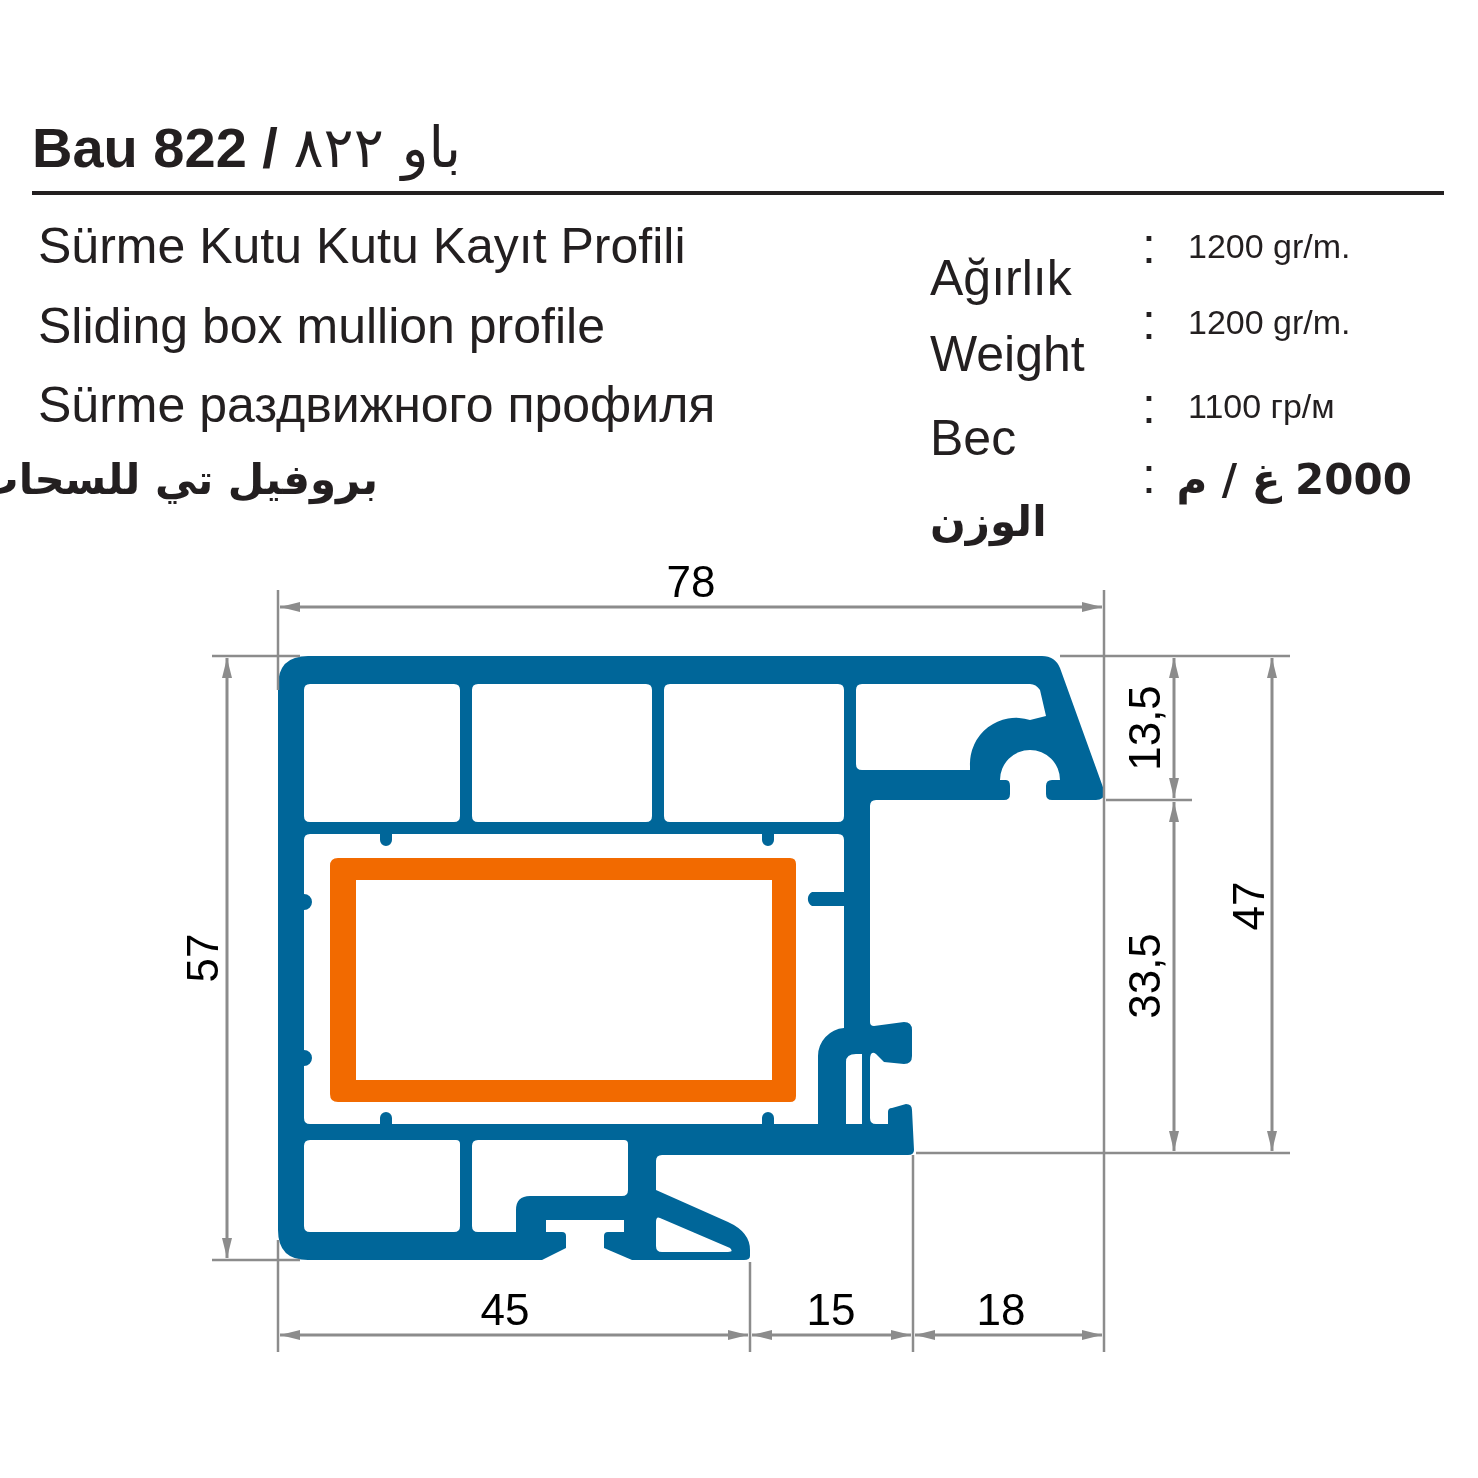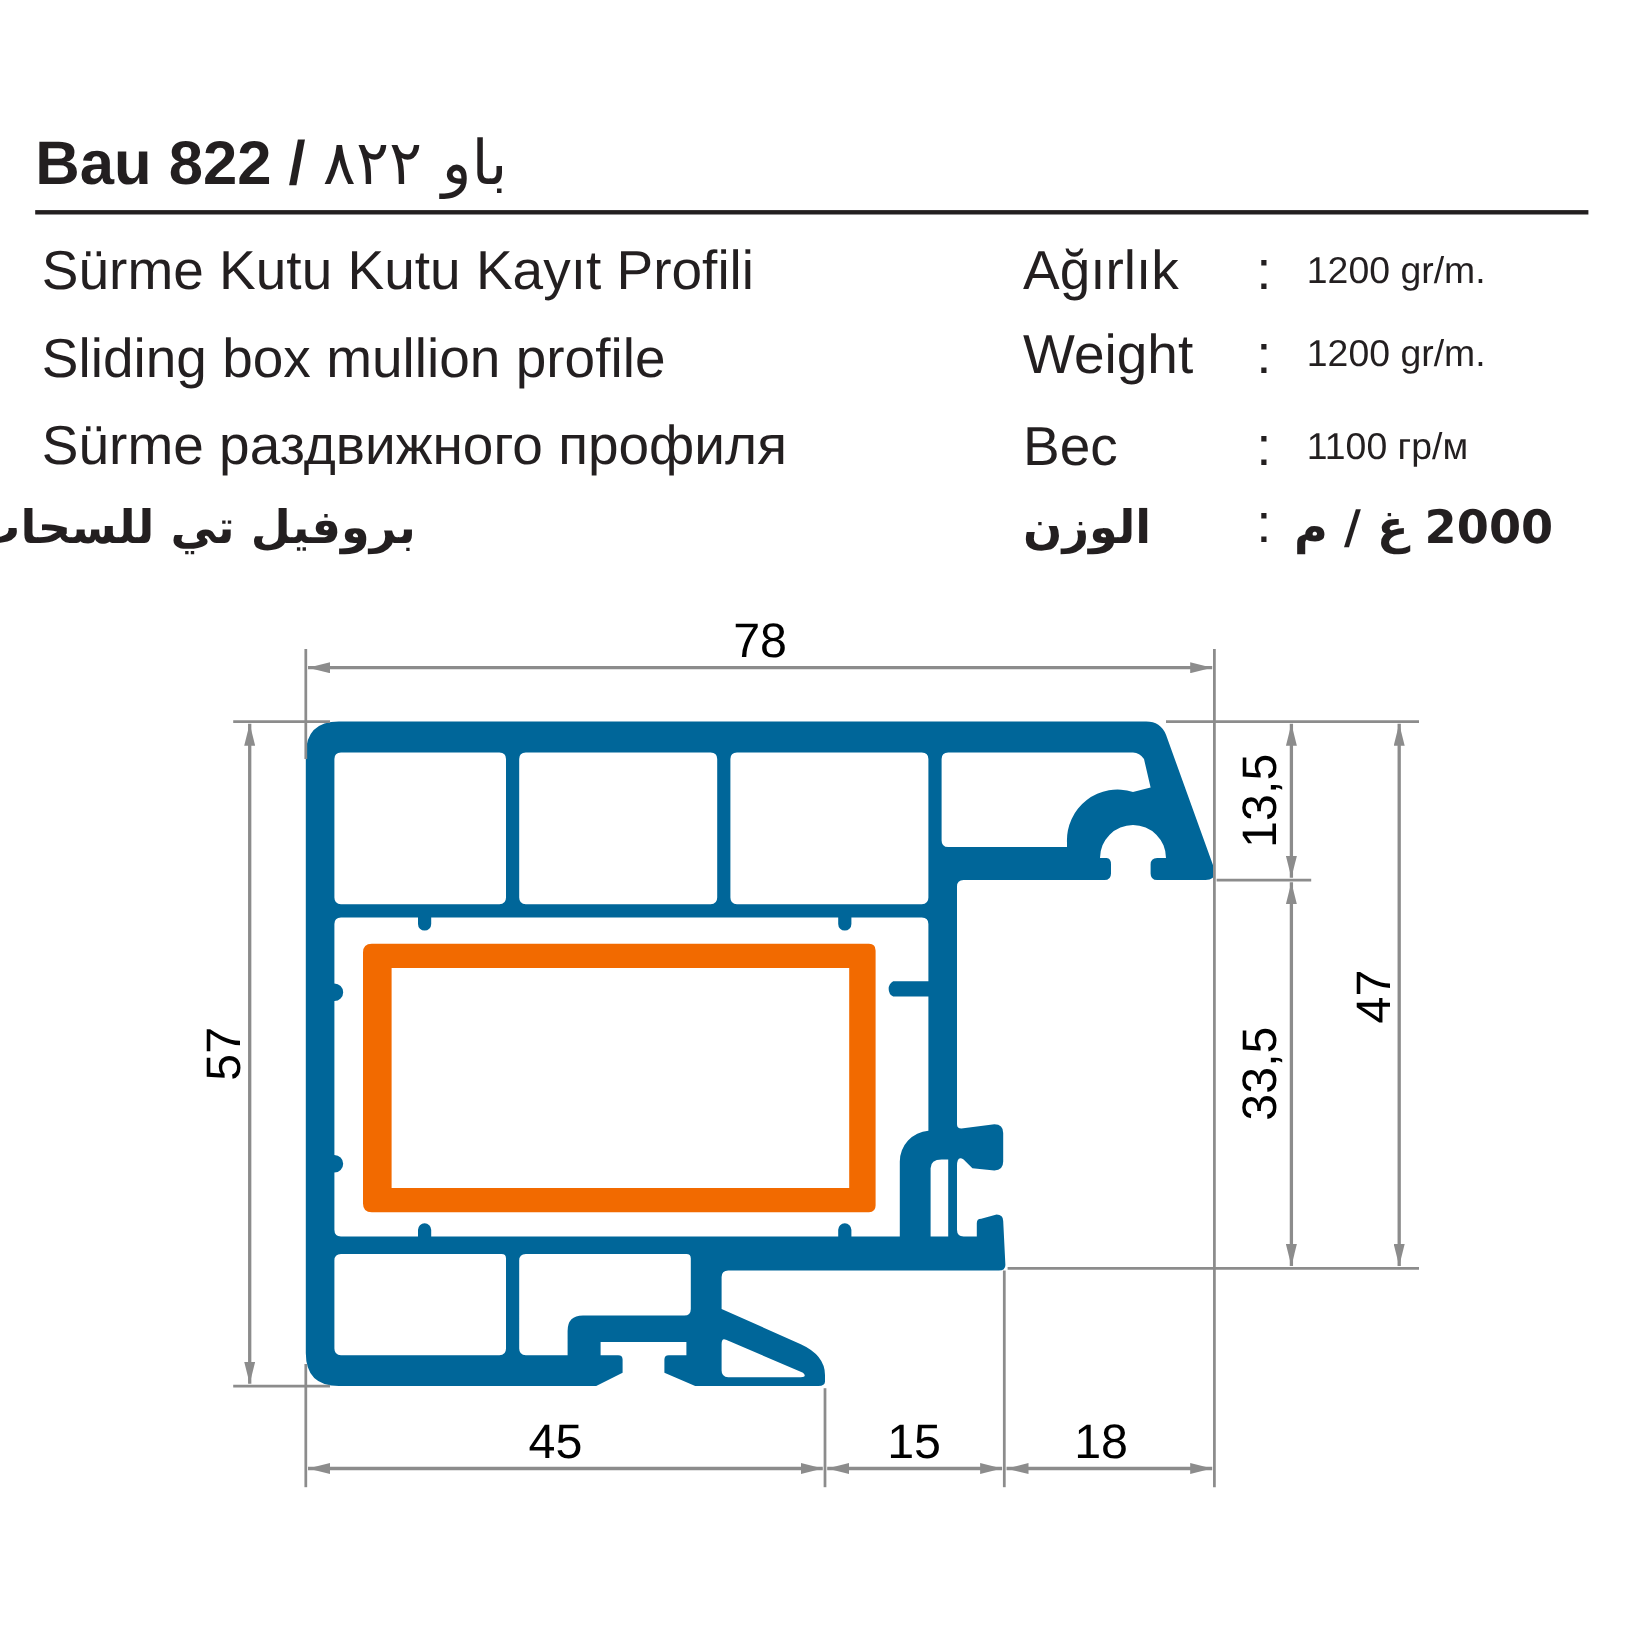--- a/index.html
+++ b/index.html
@@ -4,21 +4,21 @@
 <style>
   html, body { margin: 0; padding: 0; background: #ffffff; }
   body { width: 1478px; height: 1478px; position: relative; overflow: hidden;
          font-family: "Liberation Sans", sans-serif; color: #231f20; }
   .title { position: absolute; left: 32px; top: 112px; font-size: 56px; font-weight: bold;
            letter-spacing: 0px; white-space: nowrap; line-height: 72px; }
   .title .ar { font-family: "DejaVu Sans", sans-serif; font-weight: normal; font-size: 56px; }
   .rule { position: absolute; left: 32px; top: 191px; width: 1412px; height: 4px; background: #231f20; }
   .desc { position: absolute; left: 38px; font-size: 50px; white-space: nowrap; line-height: 60px; }
   .desc.ar { font-family: "DejaVu Sans", sans-serif; font-weight: bold; font-size: 42px; direction: rtl; left: auto; right: 1100px; }
-  .lbl { position: absolute; left: 930px; font-size: 50px; white-space: nowrap; line-height: 60px; }
+  .lbl { position: absolute; left: 930px; font-size: 50px; white-space: nowrap; line-height: 60px; margin-top: 32px; }
   .lbl.ar { font-family: "DejaVu Sans", sans-serif; font-weight: bold; font-size: 42px; }
   .colon { position: absolute; left: 1142px; font-size: 50px; line-height: 60px; }
   .val { position: absolute; left: 1188px; font-size: 34px; white-space: nowrap; line-height: 60px; }
   .val.ar { font-family: "DejaVu Sans", sans-serif; font-weight: bold; font-size: 42px; direction: rtl; left: auto; right: 66px; }
   svg.drawing { position: absolute; left: 0; top: 0; }
   .dim-text { font-family: "Liberation Sans", sans-serif; font-size: 44px; fill: #000; }
 </style>
 </head>
 <body>
 
@@ -38,21 +38,21 @@
 <div class="val" style="top:216px">1200 gr/m.</div>
 
 <div class="lbl" style="top:292px">Weight</div>
 <div class="colon" style="top:292px">:</div>
 <div class="val" style="top:292px">1200 gr/m.</div>
 
 <div class="lbl" style="top:376px">Вес</div>
 <div class="colon" style="top:376px">:</div>
 <div class="val" style="top:376px">1100 гр/м</div>
 
-<div class="lbl ar" style="top:450px">الوزن</div>
+<div class="lbl ar" style="top:460px">الوزن</div>
 <div class="colon" style="top:446px">:</div>
 <div class="val ar" style="top:450px">2000 غ / م</div>
 
 <svg class="drawing" width="1478" height="1478" viewBox="0 0 1478 1478">
   <defs>
     <marker id="arr" viewBox="0 0 20 10" refX="20" refY="5" markerWidth="20" markerHeight="10" markerUnits="userSpaceOnUse" orient="auto-start-reverse">
       <path d="M0,0 L20,5 L0,10 Z" fill="#8c8c8c"></path>
     </marker>
   </defs>
 

